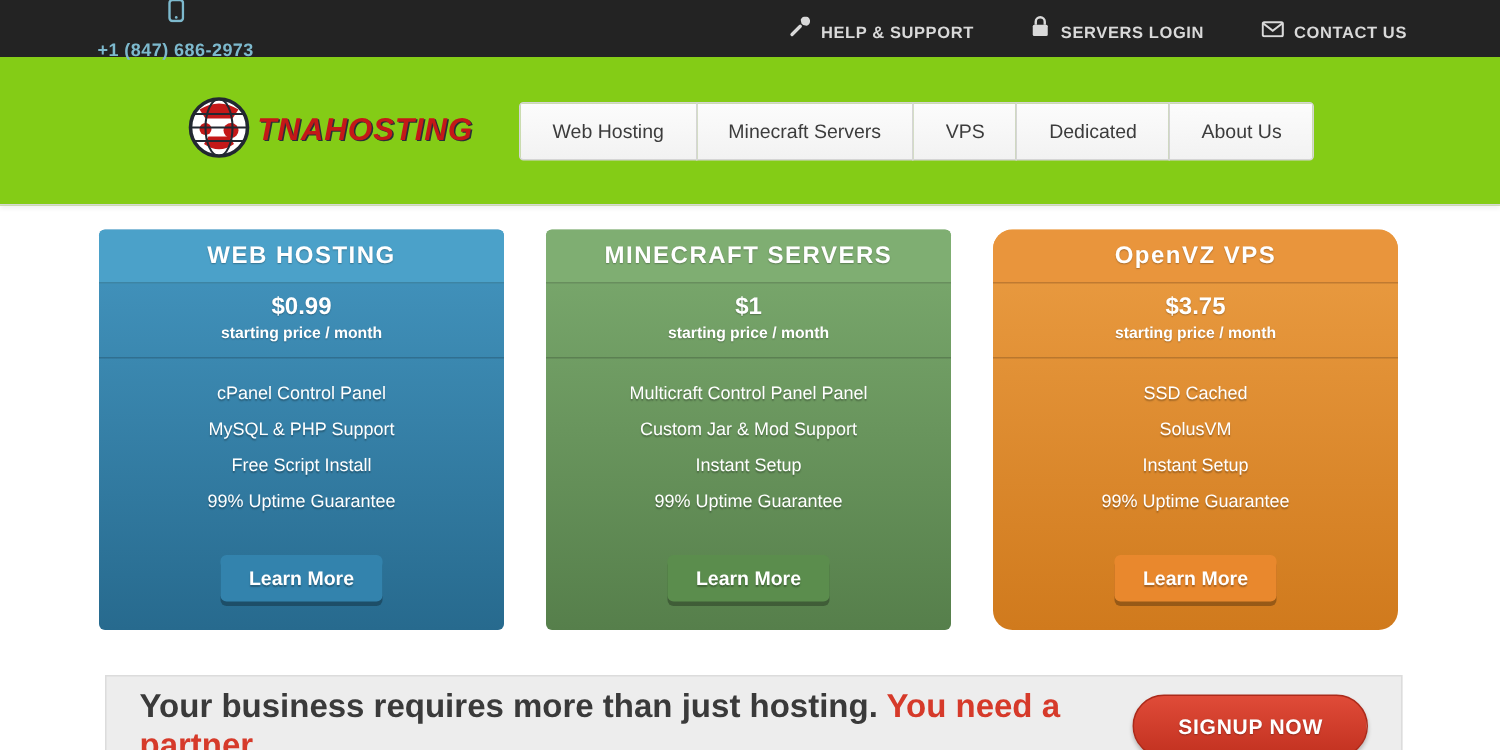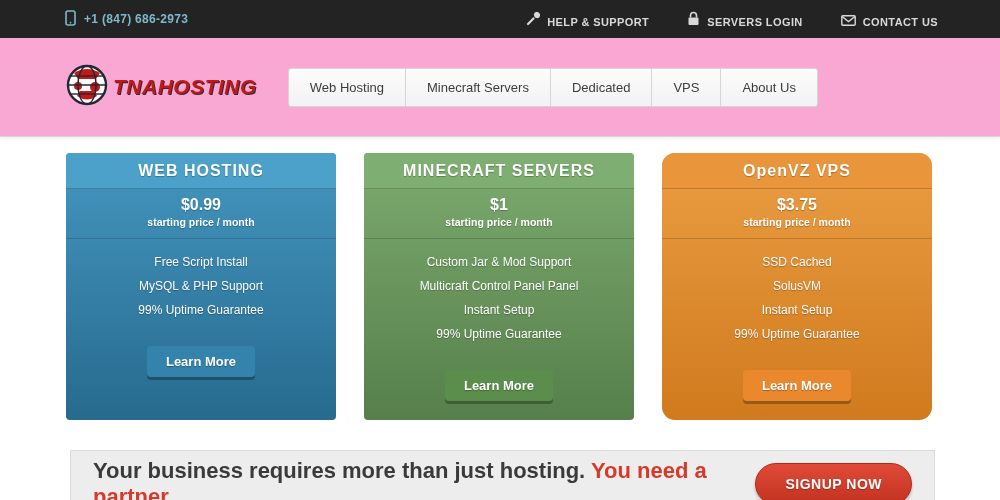--- a/index.html
+++ b/index.html
@@ -22,42 +22,43 @@
   }
   .phone-link {
     display: flex;
     align-items: center;
     gap: 8px;
     color: #7db9cd;
     font-size: 12px;
     font-weight: bold;
     letter-spacing: .3px;
     cursor: pointer;
+    flex-direction: column;
   }
   .topbar-links { display: flex; gap: 38px; }
   .topbar-link {
     display: flex;
     align-items: flex-end;
     gap: 7px;
     color: #d9d9d9;
     font-size: 11px;
     font-weight: bold;
     letter-spacing: .4px;
     cursor: pointer;
   }
 
   
   .header {
     height: 99px;
-    background: #f9a8d4;
+    background: #84cc16;
     border-bottom: 1px solid #d7d7d7;
     box-shadow: 0 2px 3px rgba(0,0,0,0.05);
     display: flex;
     align-items: center;
-    justify-content: flex-start;
+    justify-content: center;
     padding: 0 65px;
     gap: 32px;
   }
   .logo { display: flex; align-items: center; gap: 4px; cursor: pointer; }
   .logo-text {
     font-size: 21px;
     font-weight: bold;
     font-style: italic;
     color: #c41818;
     letter-spacing: .5px;
@@ -227,52 +228,53 @@
         <line x1="6" y1="13" x2="38" y2="13" stroke="#222831" stroke-width="1.4"></line>
         <line x1="6" y1="31" x2="38" y2="31" stroke="#222831" stroke-width="1.4"></line>
       </svg>
     </span>
     <span class="logo-text">TNAHOSTING</span>
   </div>
 
   <div class="nav">
     <div class="nav-item">Web Hosting</div>
     <div class="nav-item">Minecraft Servers</div>
+    <div class="nav-item">VPS</div>
     <div class="nav-item">Dedicated</div>
-    <div class="nav-item">VPS</div>
     <div class="nav-item">About Us</div>
   </div>
 </div>
 
 <div class="main">
   <div class="cards">
 
     <div class="card blue">
       <div class="card-title">WEB HOSTING</div>
       <div class="card-price">
         <div class="price">$0.99</div>
         <div class="price-note">starting price / month</div>
       </div>
       <ul class="features">
+        <li>cPanel Control Panel</li>
+        <li>MySQL &amp; PHP Support</li>
         <li>Free Script Install</li>
-        <li>MySQL &amp; PHP Support</li>
         <li>99% Uptime Guarantee</li>
       </ul>
       <button class="learn-more">Learn More</button>
     </div>
 
     <div class="card green">
       <div class="card-title">MINECRAFT SERVERS</div>
       <div class="card-price">
         <div class="price">$1</div>
         <div class="price-note">starting price / month</div>
       </div>
       <ul class="features">
+        <li>Multicraft Control Panel Panel</li>
         <li>Custom Jar &amp; Mod Support</li>
-        <li>Multicraft Control Panel Panel</li>
         <li>Instant Setup</li>
         <li>99% Uptime Guarantee</li>
       </ul>
       <button class="learn-more">Learn More</button>
     </div>
 
     <div class="card orange">
       <div class="card-title">OpenVZ VPS</div>
       <div class="card-price">
         <div class="price">$3.75</div>

